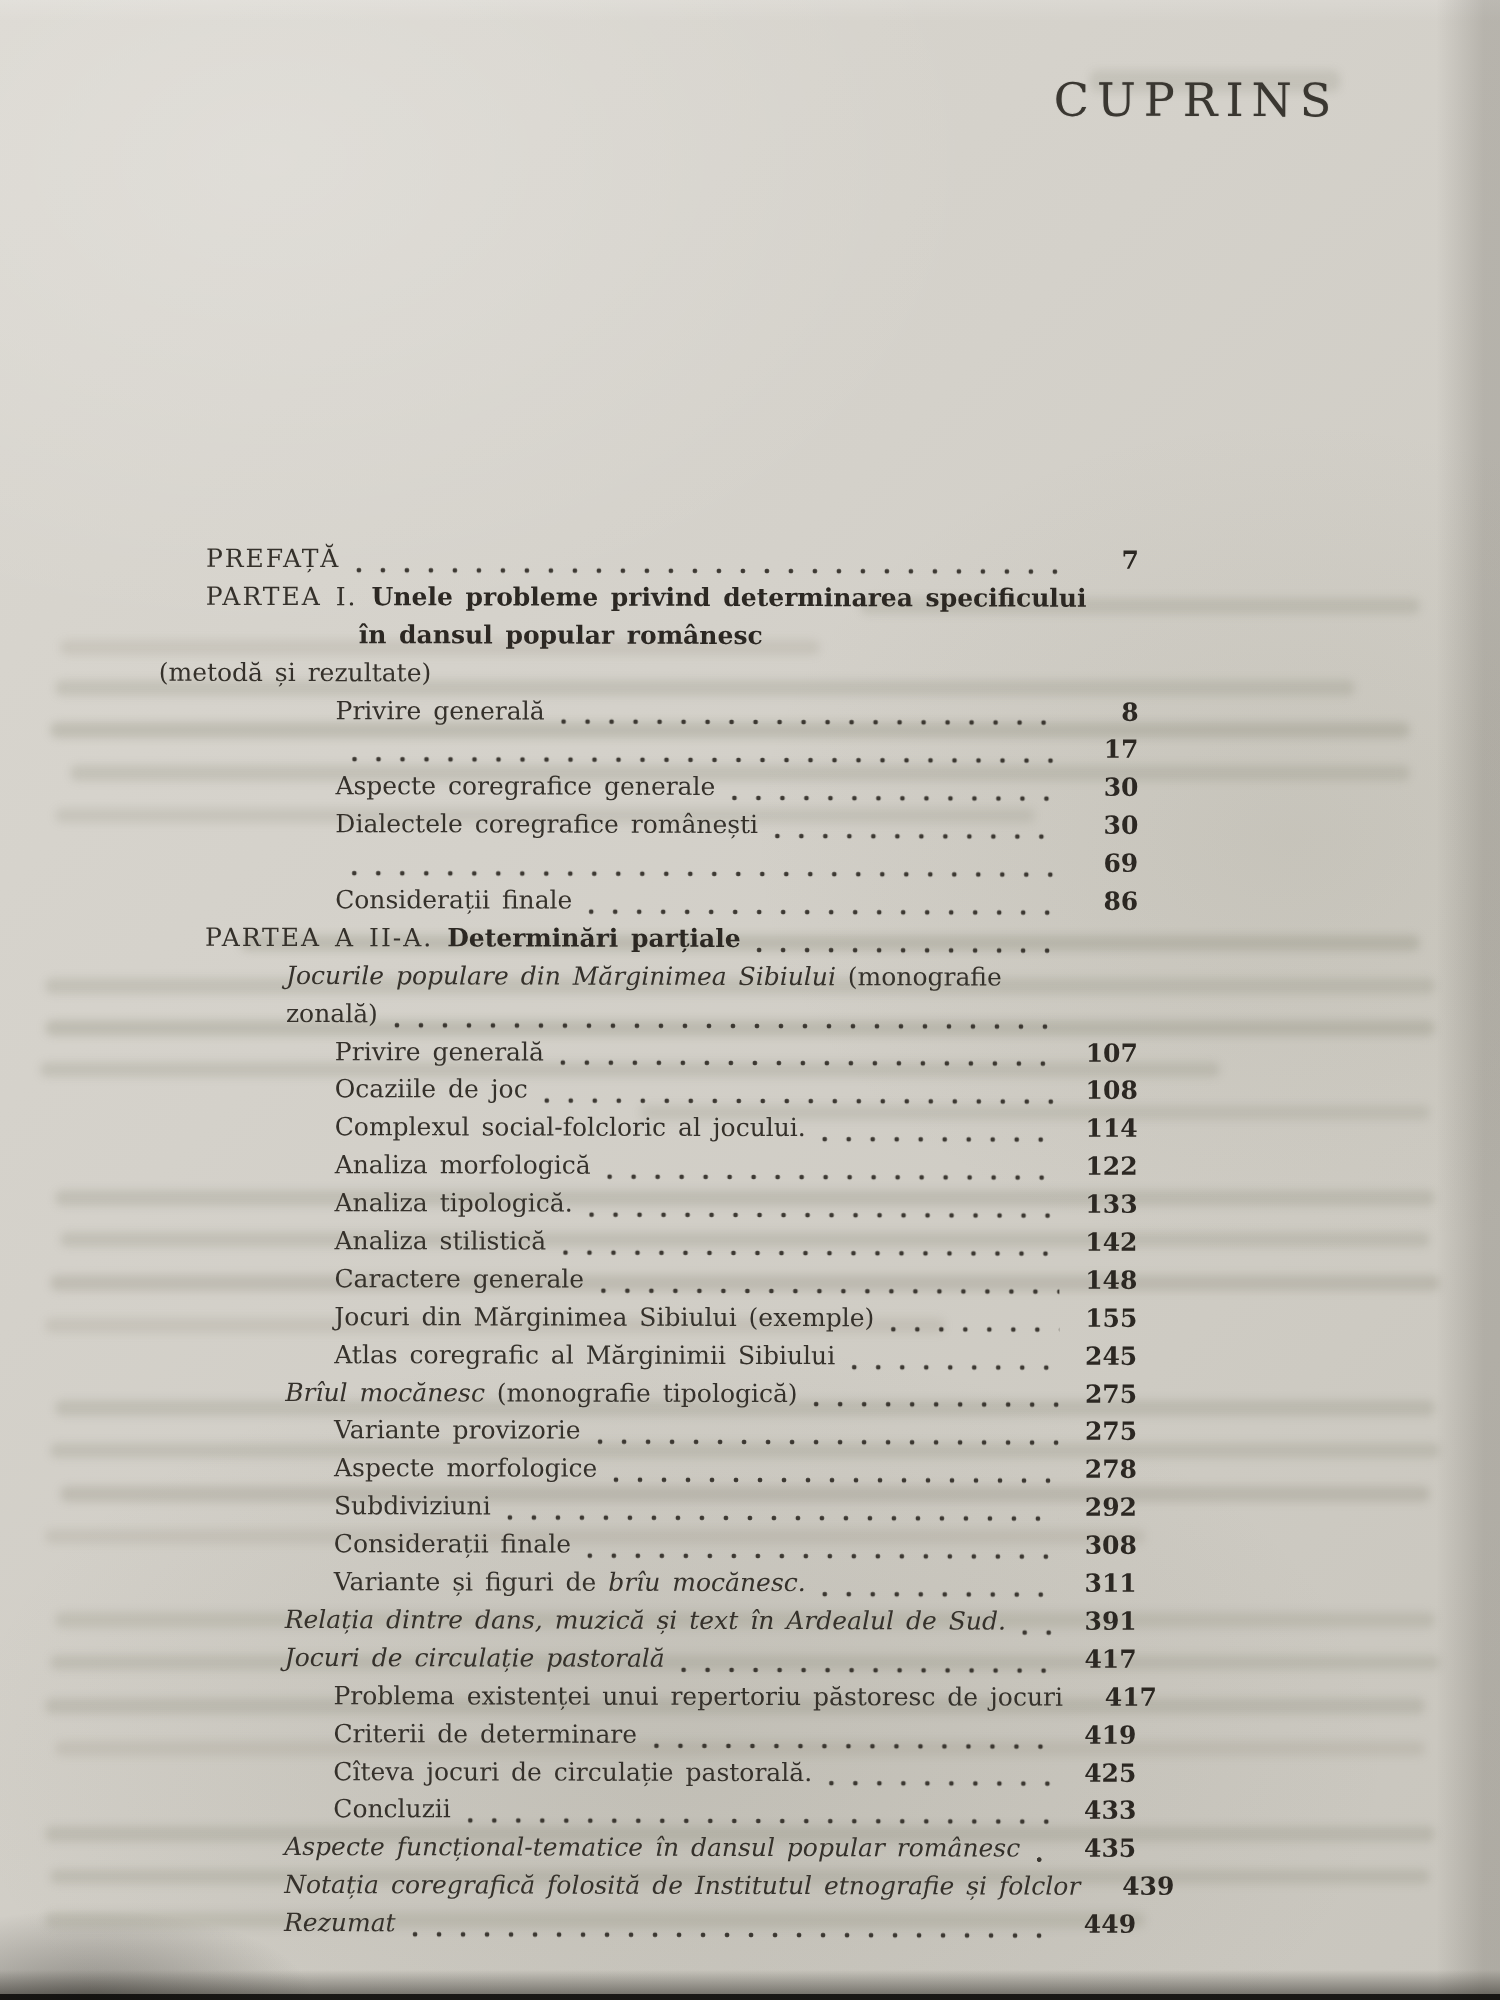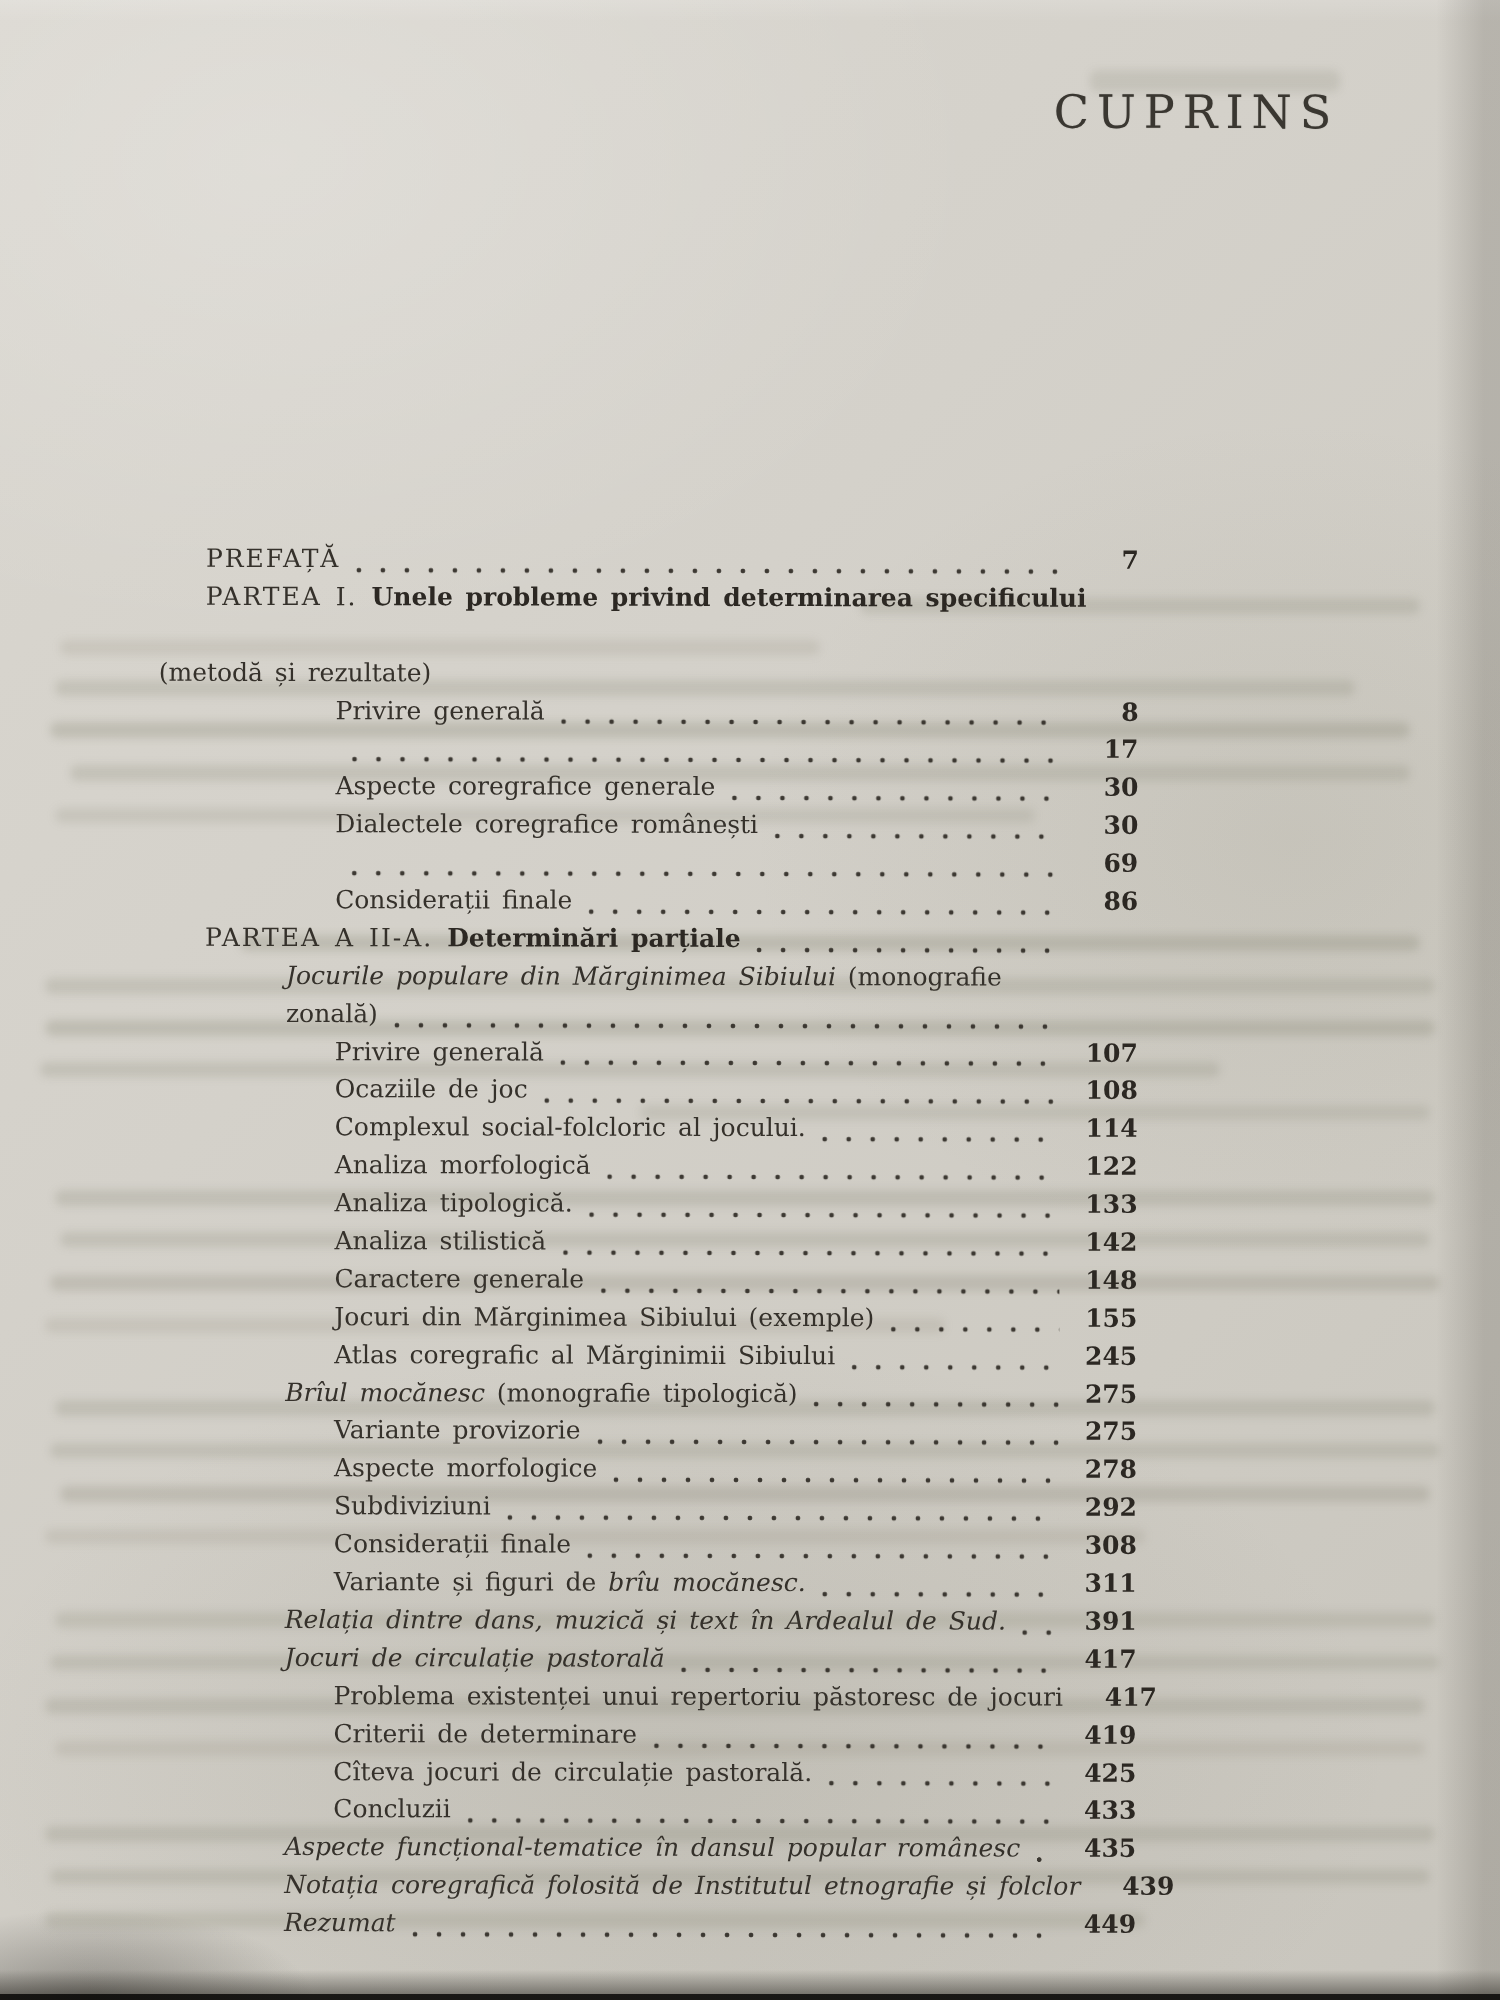--- a/index.html
+++ b/index.html
@@ -19,21 +19,21 @@
   .paper::after{
     content:"";position:absolute;inset:0;pointer-events:none;
     background:
       linear-gradient(to top, rgba(10,9,7,.92) 0 6px, rgba(42,40,34,.50) 6px, rgba(42,40,34,0) 30px),
       linear-gradient(to left, rgba(70,66,58,.20) 0 16px, rgba(70,66,58,0) 64px),
       linear-gradient(to bottom, rgba(255,255,255,.14), rgba(255,255,255,0) 22px),
       radial-gradient(320px 130px at 6% 100%, rgba(28,26,22,.38), transparent 70%);
   }
   .content{position:absolute;inset:0;z-index:2;transform:rotate(0.12deg);}
   .title{
-    position:absolute;left:1052px;top:84px;
+    position:absolute;left:1052px;top:72px;
     font-size:46px;letter-spacing:8px;color:#3a3731;
     text-shadow:0 0 1px rgba(58,55,49,.4);
   }
   .toc{
     position:absolute;left:0;top:545px;right:362px;
     color:#35312b;font-size:25px;word-spacing:4px;
   }
   .row{height:37.9px;display:flex;align-items:baseline;white-space:nowrap;}
   .ind0{padding-left:158px}
   .ind1{padding-left:205px}
@@ -121,20 +121,21 @@
         <span><span class="s-caps">PREFAȚĂ</span></span>
         <span class="leader"></span>
         <span class="pg">7</span>
       </div>
       <div class="row ind1">
         <span><span class="s-caps">PARTEA  I. </span><span class="s-bold">Unele probleme privind determinarea specificului</span></span>
         <span class="leader blank"></span>
         <span class="pg"></span>
       </div>
       <div class="row ind4">
+        <span><span class="s-bold">în dansul popular românesc</span></span>
         <span class="leader blank"></span>
         <span class="pg"></span>
       </div>
       <div class="row ind0">
         <span><span class="s-reg">(metodă și rezultate)</span></span>
         <span class="leader blank"></span>
         <span class="pg"></span>
       </div>
       <div class="row ind3">
         <span><span class="s-reg">Privire generală</span></span>

